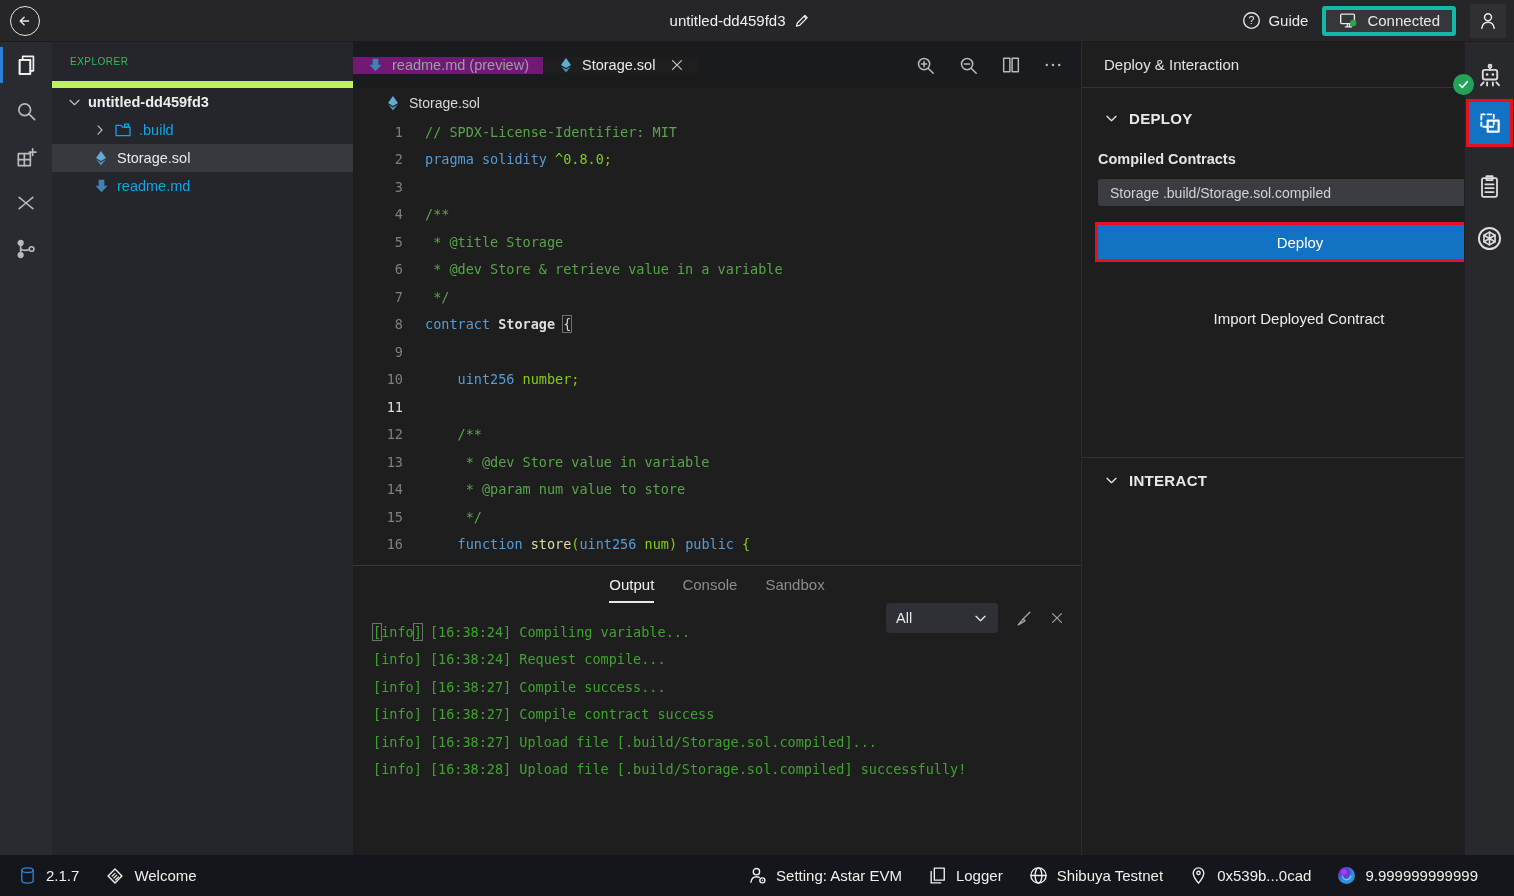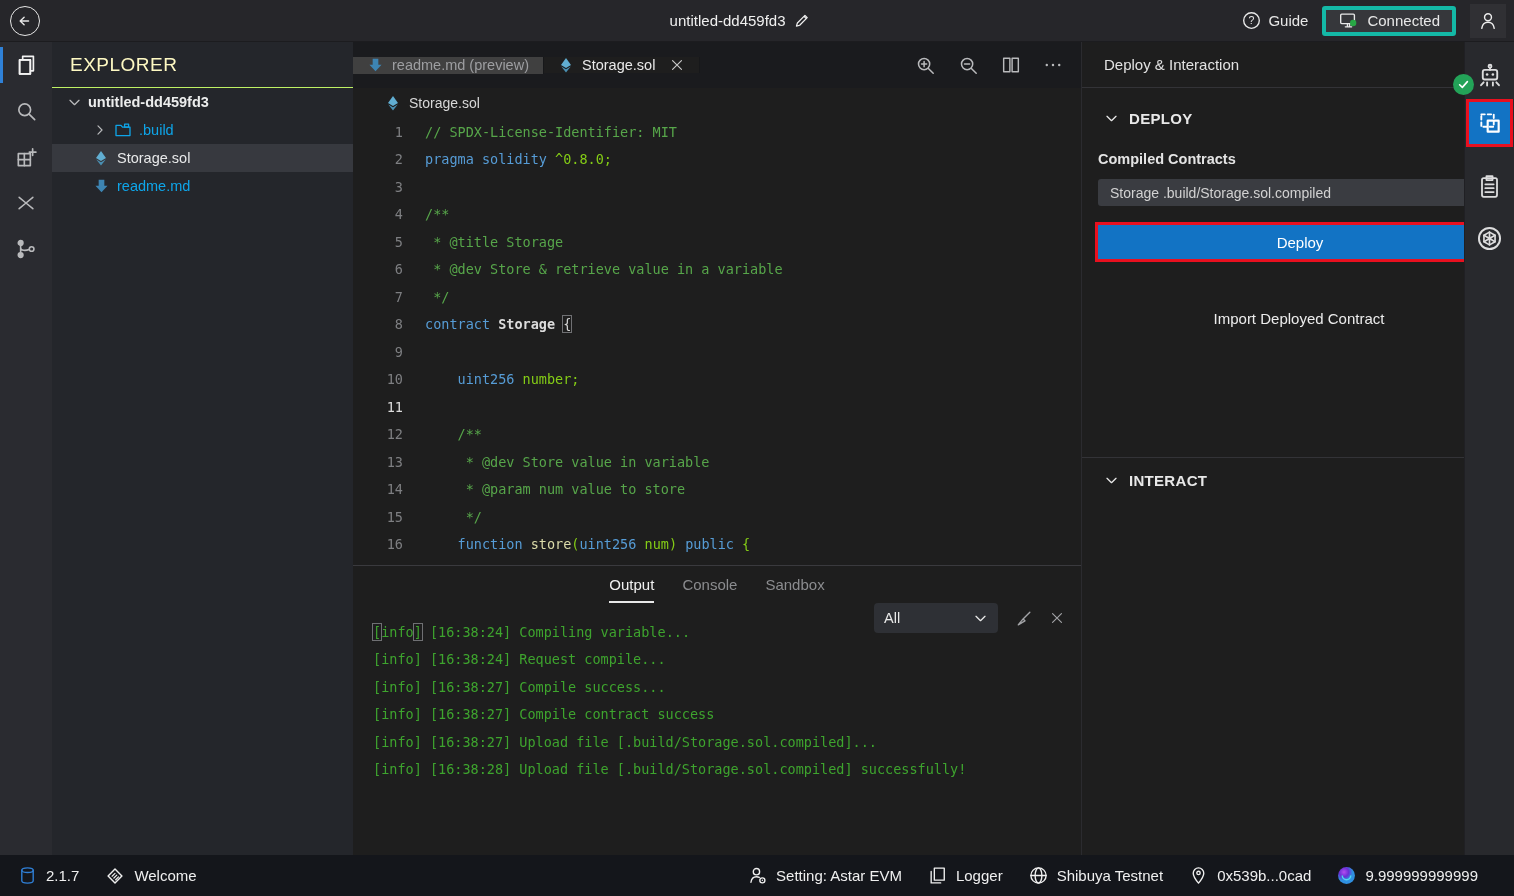--- a/index.html
+++ b/index.html
@@ -31,32 +31,32 @@
   #activity-bar { left:0; top:42px; width:52px; height:813px; background:#2a2b30; }
   .rail-item { position:relative; width:52px; height:46px; display:flex; align-items:center;
     justify-content:center; color:#b9babc; cursor:pointer; }
   .rail-item.active { color:#f2f2f2; }
   .rail-item.active::before { content:""; position:absolute; left:0; top:5px; bottom:5px;
     width:3px; background:#2f81d7; }
 
   
   #explorer { left:52px; top:42px; width:301px; height:813px; background:#24262b; }
   #explorer-header { height:46px; display:flex; align-items:center; padding-left:18px;
-    color:#fef9c3; font-size:19px; letter-spacing:.5px; border-bottom:1px solid #bef264; }
+    color:#22c55e; font-size:10px; letter-spacing:.5px; border-bottom:7px solid #bef264; }
   .tree-row { height:28px; display:flex; align-items:center; color:#0ea5e9; font-size:14.5px; cursor:pointer; }
   .tree-row.selected { background:#37393f; color:#e8e9ea; }
   .tree-row .chev { width:16px; display:flex; justify-content:center; color:#b9babc; margin-right:6px; }
   .tree-row .ficon { width:18px; margin-right:7px; display:flex; justify-content:center; }
   .tree-row.root-row { font-weight:bold; color:#eceded; }
 
   
   #editor-area { left:353px; top:42px; width:728px; height:813px; background:#1e1e1e; }
   #tab-strip { height:46px; background:#1a1b1e; display:flex; align-items:stretch; }
   .tab { display:flex; align-items:center; gap:8px; padding:0 14px; font-size:14.5px;
-    background:#404040; color:#9d9ea1; border-right:1px solid #17181a; cursor:pointer; }
+    background:#701a75; color:#9d9ea1; border-right:1px solid #17181a; cursor:pointer; }
   .tab.active { background:#1e1e1e; color:#e9e9e9; }
   .tab .tclose { margin-left:6px; color:#c9c9c9; }
   #editor-actions { margin-left:auto; display:flex; align-items:center; gap:22px;
     padding-right:18px; color:#b9babc; }
   #editor-actions span { cursor:pointer; }
 
   #editor { height:477px; position:relative; overflow:hidden; }
   #breadcrumb { height:30px; display:flex; align-items:center; gap:8px; padding-left:32px;
     color:#d8d8d8; font-size:14px; cursor:pointer; }
   #code-lines { position:absolute; top:30px; left:0; right:0; font-family:"DejaVu Sans Mono", monospace;
@@ -72,21 +72,21 @@
   .tk-cl { color:#dcdcdc; font-weight:bold; }
   .tk-bx { outline:1px solid #6f7073; }
 
   
   #bottom-panel { height:290px; border-top:1px solid #3a3a3e; position:relative; }
   #panel-header { height:44px; display:flex; align-items:center; padding:0 16px;flex-direction:column; }
   #panel-tabs { display:flex; gap:28px; }
   .ptab { color:#8b8c8f; font-size:15px; padding:10px 0 8px 0; cursor:pointer; }
   .ptab.active { color:#f0f0f0; border-bottom:2px solid #e8e8e8; }
   #panel-actions { margin-left:auto; display:flex; align-items:center; gap:16px; color:#a2a3a6; }
-  #filter-select { width:124px; height:30px; background:#2e3035; border-radius:4px;
+  #filter-select { width:112px; height:30px; background:#2e3035; border-radius:4px;
     display:flex; align-items:center; padding:0 10px; color:#e8e8e8; font-size:14.5px; cursor:pointer; }
   #filter-select .fsv { flex:1; }
   #log-lines { position:absolute; top:52px; left:0; right:0; font-family:"DejaVu Sans Mono", monospace;
     font-size:13.5px; color:#3ea42e; }
   .log-line { height:27.5px; display:flex; align-items:center; padding-left:20px; white-space:pre; }
   .bxd { outline:1px solid #6f7073; }
 
   
   #deploy-panel { left:1081px; top:42px; width:435px; height:813px; background:#1e1e1e;
     border-left:1px solid #2b2b2f; }

